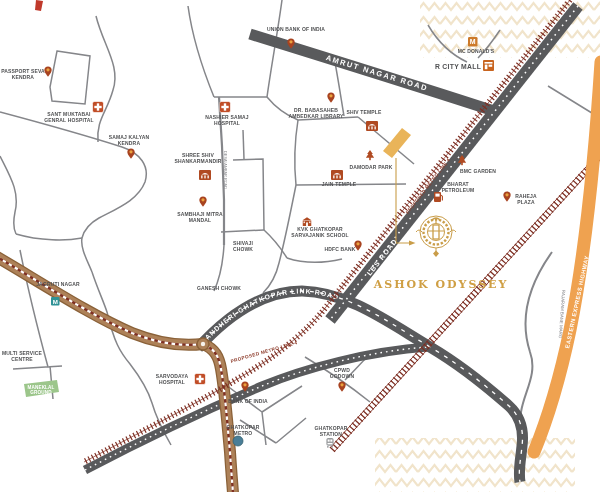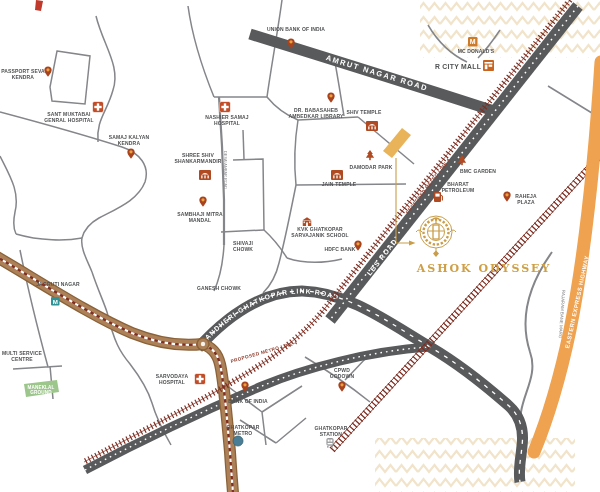--- a/index.html
+++ b/index.html
@@ -245,14 +245,14 @@
 STATION</div>
 
 <div class="rn" style="left:377px;top:73px;font-size:7.5px;letter-spacing:1.6px;transform:translate(-50%,-50%) rotate(17deg);">AMRUT NAGAR ROAD</div>
 <div class="rn" style="left:382px;top:257px;font-size:7px;letter-spacing:1px;transform:translate(-50%,-50%) rotate(-52deg);">LBS ROAD</div>
 <div class="rn" style="left:577px;top:302px;font-size:5.8px;letter-spacing:.4px;transform:translate(-50%,-50%) rotate(-78deg);">EASTERN EXPRESS HIGHWAY</div>
 <div class="rn rn-maroon" style="left:428px;top:186px;font-size:4.7px;letter-spacing:.4px;transform:translate(-50%,-50%) rotate(-52deg);">PROPOSED METRO LINE 4</div>
 <div class="rn rn-maroon" style="left:264px;top:352px;font-size:4.7px;letter-spacing:.4px;transform:translate(-50%,-50%) rotate(-16deg);">PROPOSED METRO LINE 4</div>
 <div class="rn rn-gray" style="left:562px;top:314px;font-size:4.4px;transform:translate(-50%,-50%) rotate(94deg);">RAJARAM BANE MARG</div>
 <div class="rn rn-gray" style="left:225px;top:170px;font-size:3.8px;transform:translate(-50%,-50%) rotate(90deg);">DESAI AMBAR ROAD</div>
 
-<div class="brand-title" style="left:441px;top:268px;margin-left:43px;">ASHOK ODYSSEY</div>
+<div class="brand-title" style="left:441px;top:284px;">ASHOK ODYSSEY</div>
 </div>
 
 </body></html>

